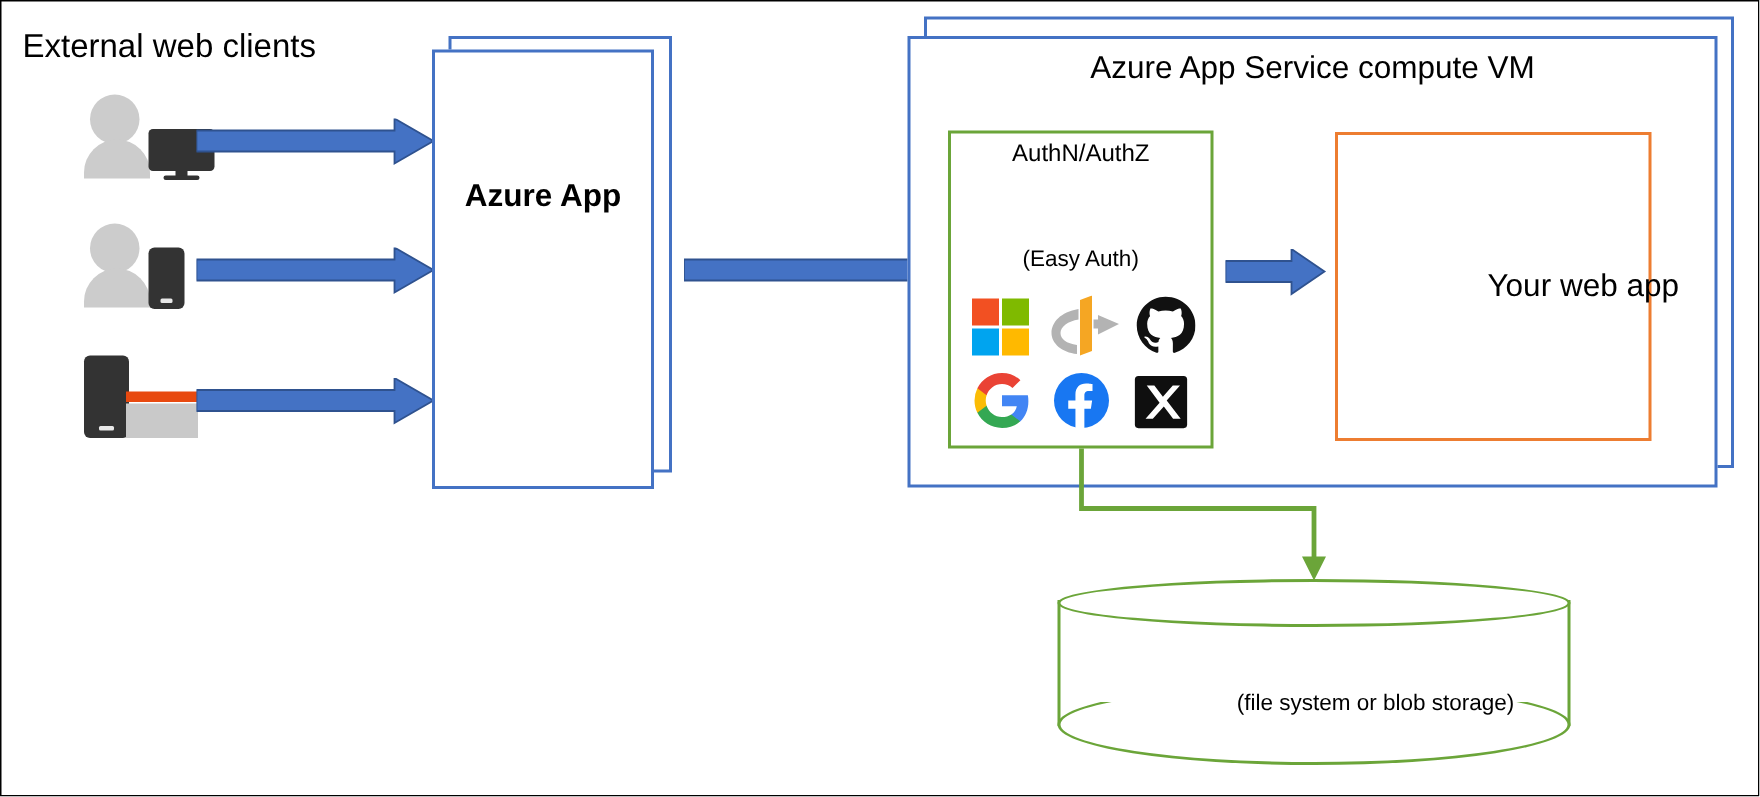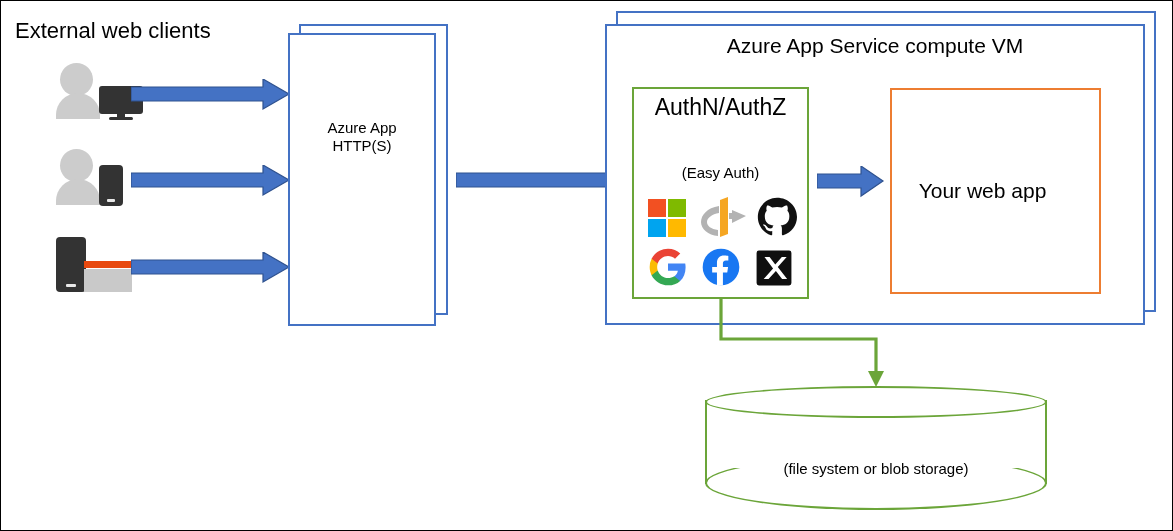--- a/index.html
+++ b/index.html
@@ -18,26 +18,26 @@
 
   
   .box{box-sizing:border-box;background:#fff;}
   .blue-box{border:2.5px solid #4472C4;}
   .green-box{border:2.5px solid #6BA539;}
   .orange-box{border:2.5px solid #ED7D31;}
 
   
   .h-ext{font-size:22px;}
   .h-vm{font-size:21px;}
-  .b-front{font-size:15px;}
-  .b-mid{font-size:23px;}
+  .b-front{font-size:21px;font-weight:bold;}
+  .b-mid{font-size:16px;}
   .b-sub{font-size:15px;}
   .b-app{font-size:21px;}
   .b-token{font-size:20px;}
-  .b-tokensub{font-size:15px;}
+  .b-tokensub{font-size:15px;padding-left:41px;}
 
   
   .person-head{position:absolute;border-radius:50%;background:#CCCCCC;}
   .person-body{position:absolute;background:#CCCCCC;
      border-top-left-radius:26px;border-top-right-radius:26px;}
   .monitor{position:absolute;background:#333333;border-radius:3px;}
   .monitor-neck{position:absolute;background:#333333;}
   .monitor-base{position:absolute;background:#333333;border-radius:2px;}
   .phone{position:absolute;background:#333333;border-radius:4px;}
   .phone-home{position:absolute;background:#e8e8e8;border-radius:1px;}
@@ -98,21 +98,20 @@
   </svg>
   <svg class="abs" style="left:130px;top:251px;" width="160" height="32" viewBox="0 0 160 32">
     <polygon points="0,8 132,8 132,0 158,15 132,30 132,22 0,22" fill="#4472C4" stroke="#2F528F" stroke-width="1.2"></polygon>
   </svg>
 
   <div class="abs box blue-box" style="left:298px;top:23px;width:149px;height:291px;"></div>
 
   <div class="abs box blue-box" style="left:287px;top:32px;width:148px;height:293px;"></div>
   <div class="abs txt center b-front" style="left:287px;top:118px;width:148px;">
     <div>Azure App</div>
-    <div>HTTP(S)</div>
   </div>
 
   <svg class="abs" style="left:455px;top:164px;" width="180" height="32" viewBox="0 0 180 32">
     <polygon points="0,8 152,8 152,0 178,15 152,30 152,22 0,22" fill="#4472C4" stroke="#2F528F" stroke-width="1.2"></polygon>
   </svg>
 
   <div class="abs box blue-box" style="left:615px;top:10px;width:540px;height:301px;"></div>
 
   <div class="abs box blue-box" style="left:604px;top:23px;width:540px;height:301px;"></div>
   <div class="abs txt center h-vm" style="left:604px;top:33px;width:540px;">Azure App Service compute VM</div>
@@ -161,21 +160,21 @@
   <svg class="xl abs" style="left:754px;top:248px;" width="38" height="38" viewBox="0 0 48 48">
     <rect x="2" y="2" width="44" height="44" rx="3" fill="#0F0F0F"></rect>
     <path fill="#FFFFFF" d="M12 10h6.4l7.2 9.6L33.9 10H40L28.8 22.7 40.6 38h-6.4l-7.8-10.3L17.1 38H11l11.8-13.4L12 10z"></path>
   </svg>
 
   <svg class="abs" style="left:816px;top:165px;" width="68" height="32" viewBox="0 0 68 32">
     <polygon points="0,8 44,8 44,0 66,15 44,30 44,22 0,22" fill="#4472C4" stroke="#2F528F" stroke-width="1.2"></polygon>
   </svg>
 
   <div class="abs box orange-box" style="left:889px;top:87px;width:211px;height:206px;"></div>
-  <div class="abs txt center b-app" style="left:858px;top:178px;width:211px;padding-left:18px;">Your web app</div>
+  <div class="abs txt center b-app" style="left:931px;top:178px;width:211px;padding-left:18px;">Your web app</div>
 
   <svg class="abs" style="left:700px;top:296px;" width="200" height="95" viewBox="0 0 200 95">
     <polyline points="20,2 20,42 175,42 175,78" fill="none" stroke="#6BA539" stroke-width="3.2"></polyline>
     <polygon points="175,90 167,74 183,74" fill="#6BA539"></polygon>
   </svg>
 
   <div class="abs" style="left:704px;top:385px;width:342px;height:126px;">
     <div class="cyl-body" style="left:0px;top:14px;width:342px;height:84px;"></div>
     <div class="cyl-ellipse" style="left:0px;top:70px;width:342px;height:54px;"></div>
     <div class="cyl-bottom-mask" style="left:3px;top:62px;width:336px;height:20px;"></div>

